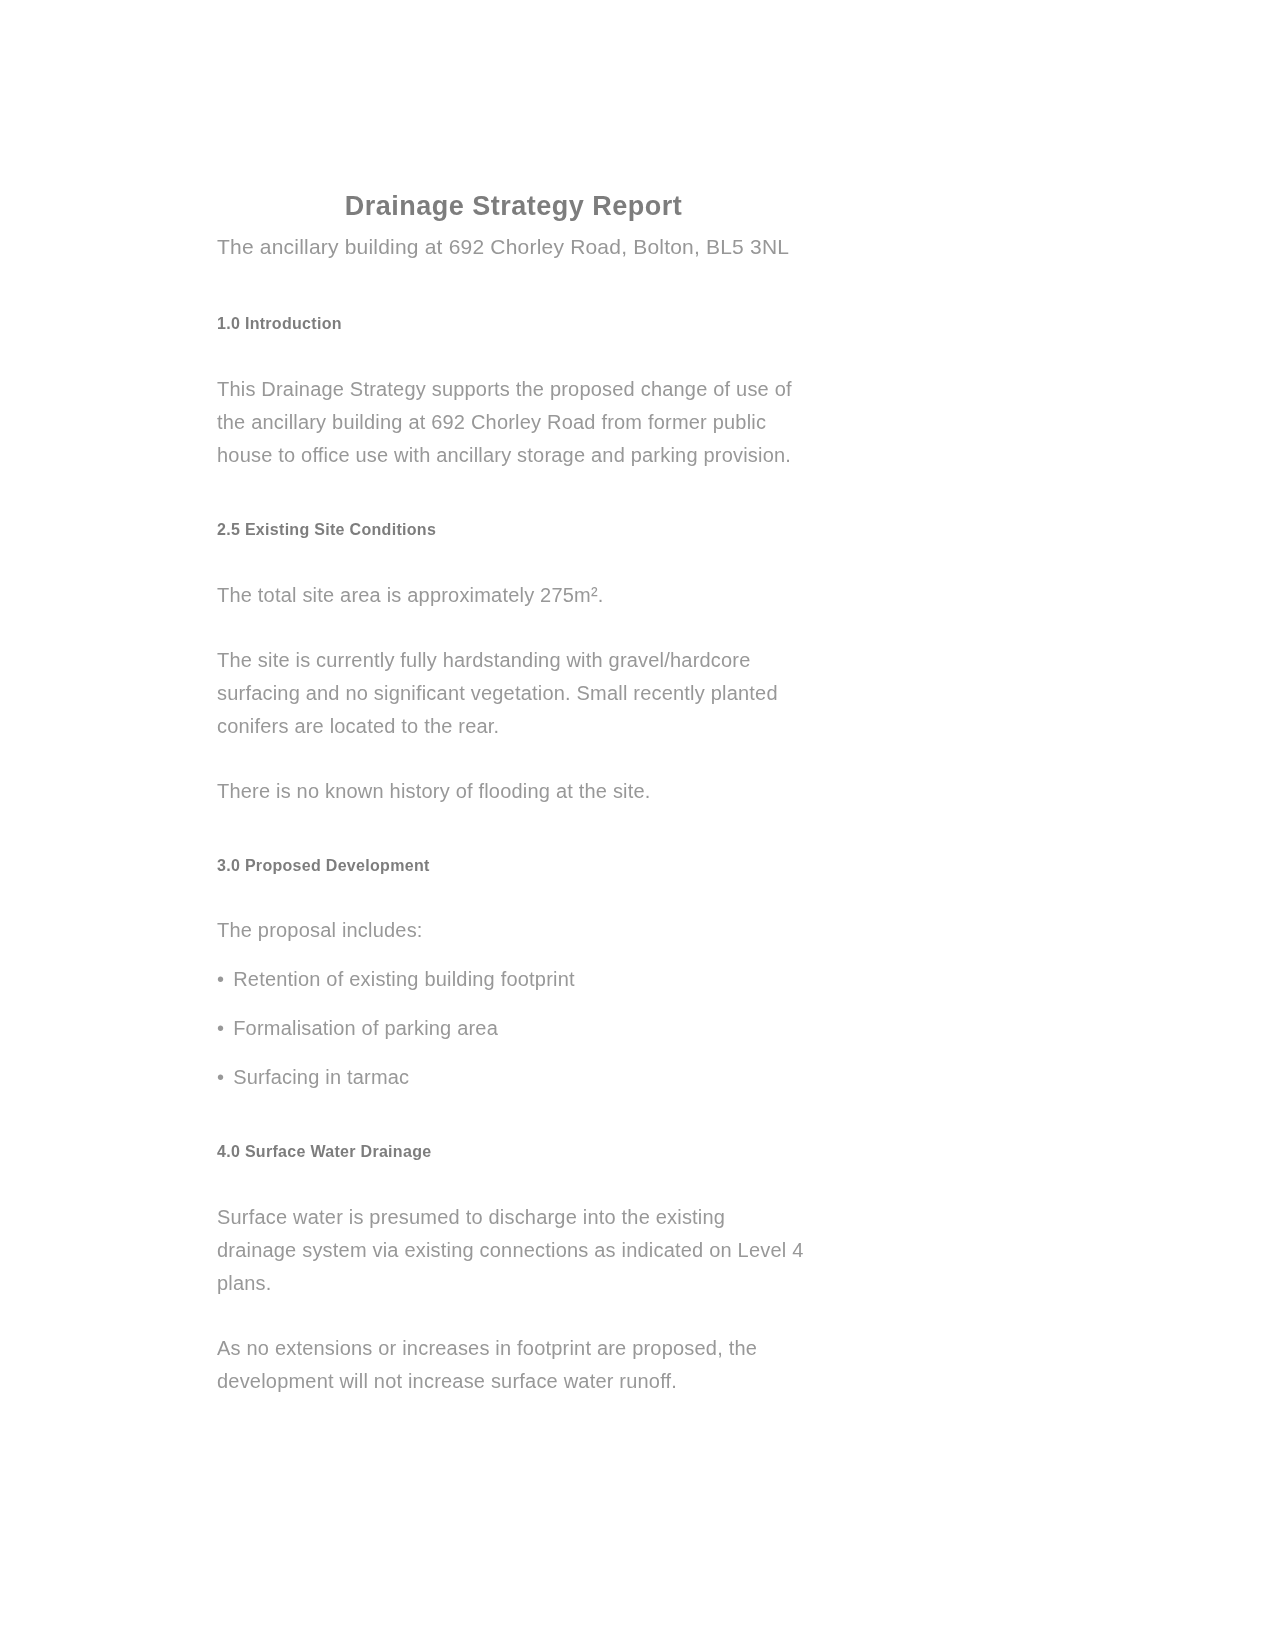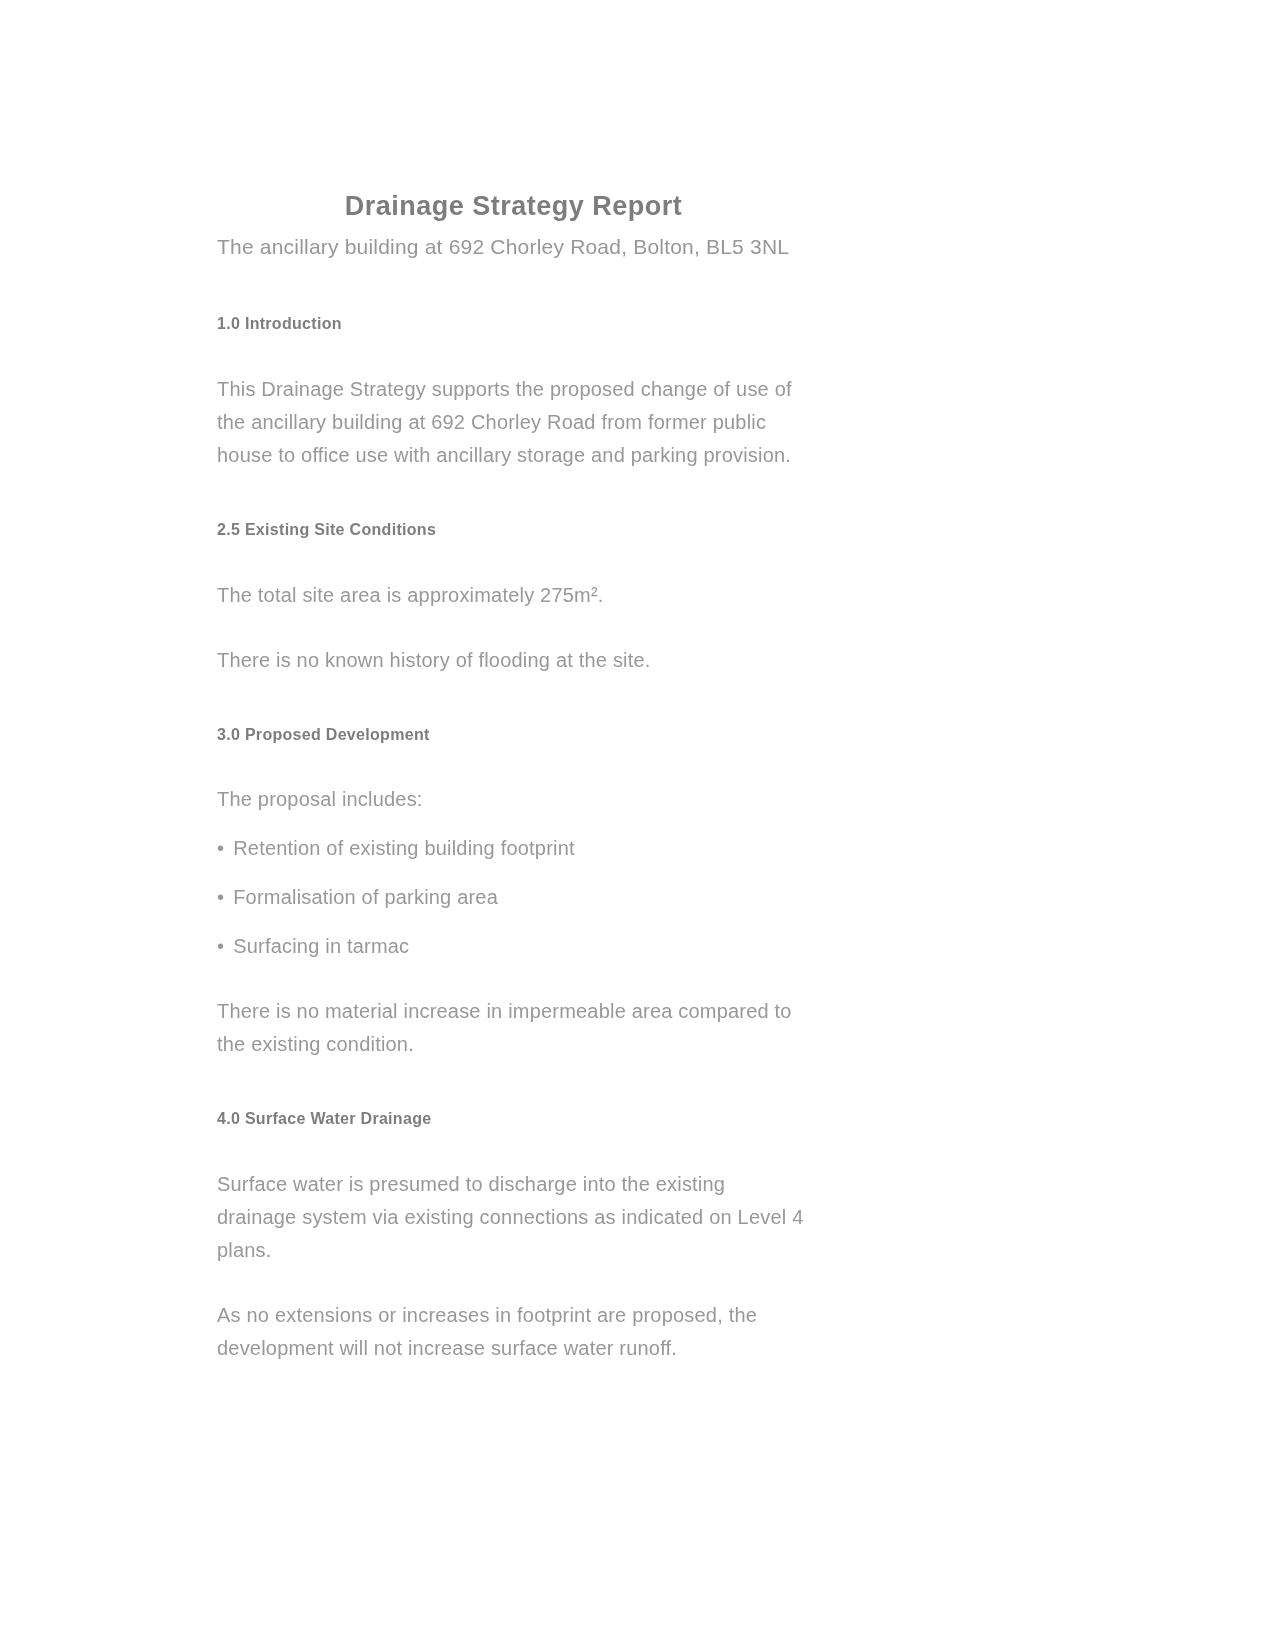--- a/index.html
+++ b/index.html
@@ -72,30 +72,30 @@
     <p class="doc-subtitle">The ancillary building at 692 Chorley Road, Bolton, BL5 3NL</p>
 
     <section>
       <h2 class="section-heading first">1.0 Introduction</h2>
       <p class="body">This Drainage Strategy supports the proposed change of use of the ancillary building at 692 Chorley Road from former public house to office use with ancillary storage and parking provision.</p>
     </section>
 
     <section>
       <h2 class="section-heading">2.5 Existing Site Conditions</h2>
       <p class="body">The total site area is approximately 275m².</p>
+      <p class="body">The site is currently fully hardstanding with gravel/hardcore surfacing and no significant vegetation. Small recently planted conifers are located to the rear.</p>
       <p class="body">There is no known history of flooding at the site.</p>
     </section>
 
     <section>
       <h2 class="section-heading">3.0 Proposed Development</h2>
       <p class="body">The proposal includes:</p>
       <p class="body bullet-line"><span class="bullet-glyph">•</span><span>Retention of existing building footprint</span></p>
       <p class="body bullet-line"><span class="bullet-glyph">•</span><span>Formalisation of parking area</span></p>
       <p class="body bullet-line"><span class="bullet-glyph">•</span><span>Surfacing in tarmac</span></p>
-      <p class="body">There is no material increase in impermeable area compared to the existing condition.</p>
     </section>
 
     <section>
       <h2 class="section-heading">4.0 Surface Water Drainage</h2>
       <p class="body">Surface water is presumed to discharge into the existing drainage system via existing connections as indicated on Level 4 plans.</p>
       <p class="body">As no extensions or increases in footprint are proposed, the development will not increase surface water runoff.</p>
     </section>
 
   </div>
 </div>

